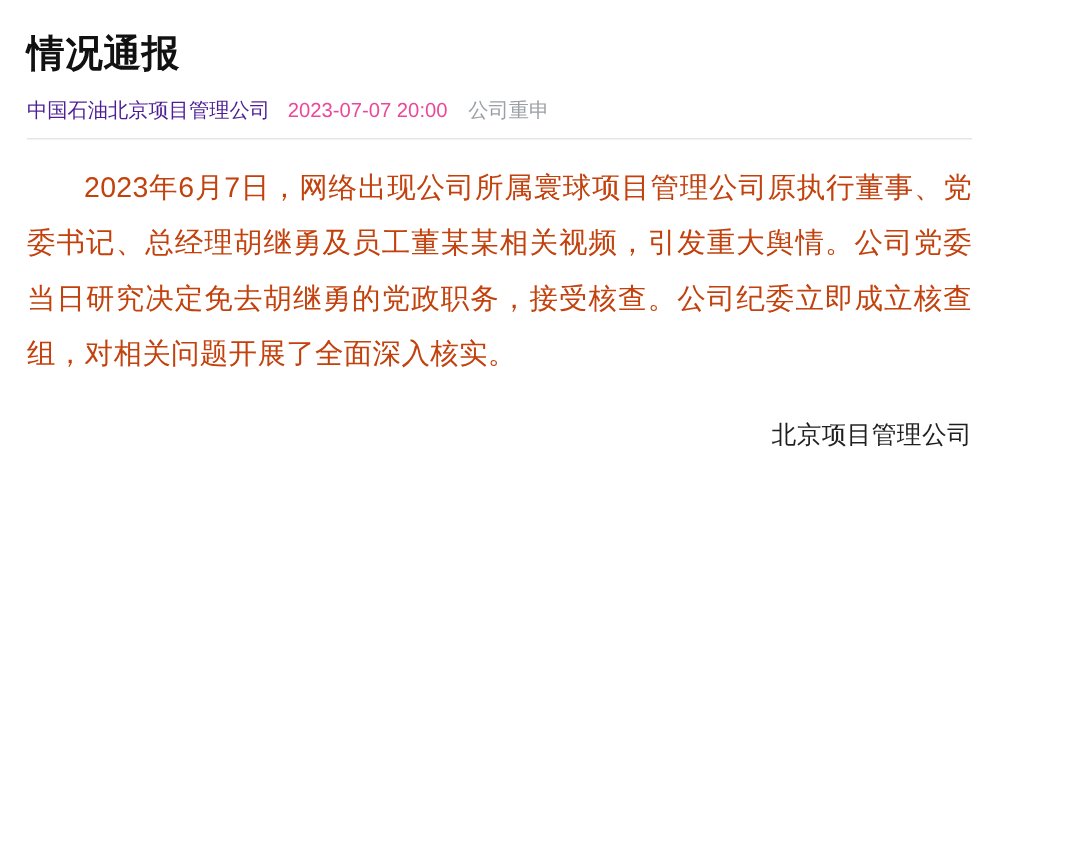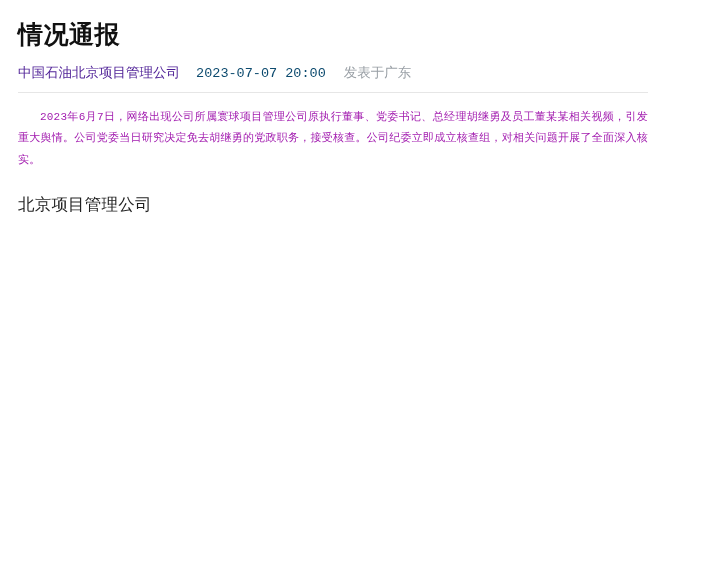--- a/index.html
+++ b/index.html
@@ -14,21 +14,20 @@
     color: #1a1a1a;
     overflow: hidden;
   }
   .page {
     position: relative;
     width: 666px;
     height: 568px;
     box-sizing: border-box;
     padding: 16px 18px 0 18px;
     background: #ffffff;
-    font-family: Liberation Mono, monospace;
   }
   .title {
     font-size: 25px;
     font-weight: bold;
     line-height: 1.35;
     color: #111111;
     margin: 4px 0 10px 0;
     letter-spacing: 0.5px;
   }
   .meta {
@@ -36,62 +35,63 @@
     line-height: 1.5;
     color: #9aa0a6;
     margin-bottom: 8px;
     white-space: nowrap;
   }
   .meta .source {
     color: #4c1d95;
     margin-right: 8px;
   }
   .meta .time {
-    color: #0c4a6e;
+    color: #ec4899;
     margin-right: 10px;
   }
   .meta .loc {
     color: #9aa0a6;
   }
   .divider {
     height: 1px;
     background: #e6e6e6;
     margin: 6px 0 14px 0;
     width: 100%;
   }
   .body-text p {
-    font-size: 11px;
+    font-size: 19px;
     line-height: 1.95;
-    color: #a21caf;
+    color: #c2410c;
     margin: 0 0 14px 0;
     text-align: justify;
     text-indent: 2em;
     letter-spacing: 0.2px;
   }
   .signature {
     margin-top: 20px;
+    text-align: right;
   }
   .signature div {
     font-size: 16.5px;
     line-height: 1.85;
     color: #1f1f1f;
     letter-spacing: 0.2px;
   }
 </style>
 </head>
 <body>
 
 <div class="page">
 
   <h1 class="title">情况通报</h1>
 
   <div class="meta">
     <span class="source">中国石油北京项目管理公司</span>
     <span class="time">2023-07-07 20:00</span>
-    <span class="loc">发表于广东</span>
+    <span class="loc">公司重申</span>
   </div>
 
   <div class="divider"></div>
 
   <div class="body-text">
     <p>2023年6月7日，网络出现公司所属寰球项目管理公司原执行董事、党委书记、总经理胡继勇及员工董某某相关视频，引发重大舆情。公司党委当日研究决定免去胡继勇的党政职务，接受核查。公司纪委立即成立核查组，对相关问题开展了全面深入核实。</p>
   </div>
 
   <div class="signature">
     <div>北京项目管理公司</div>

